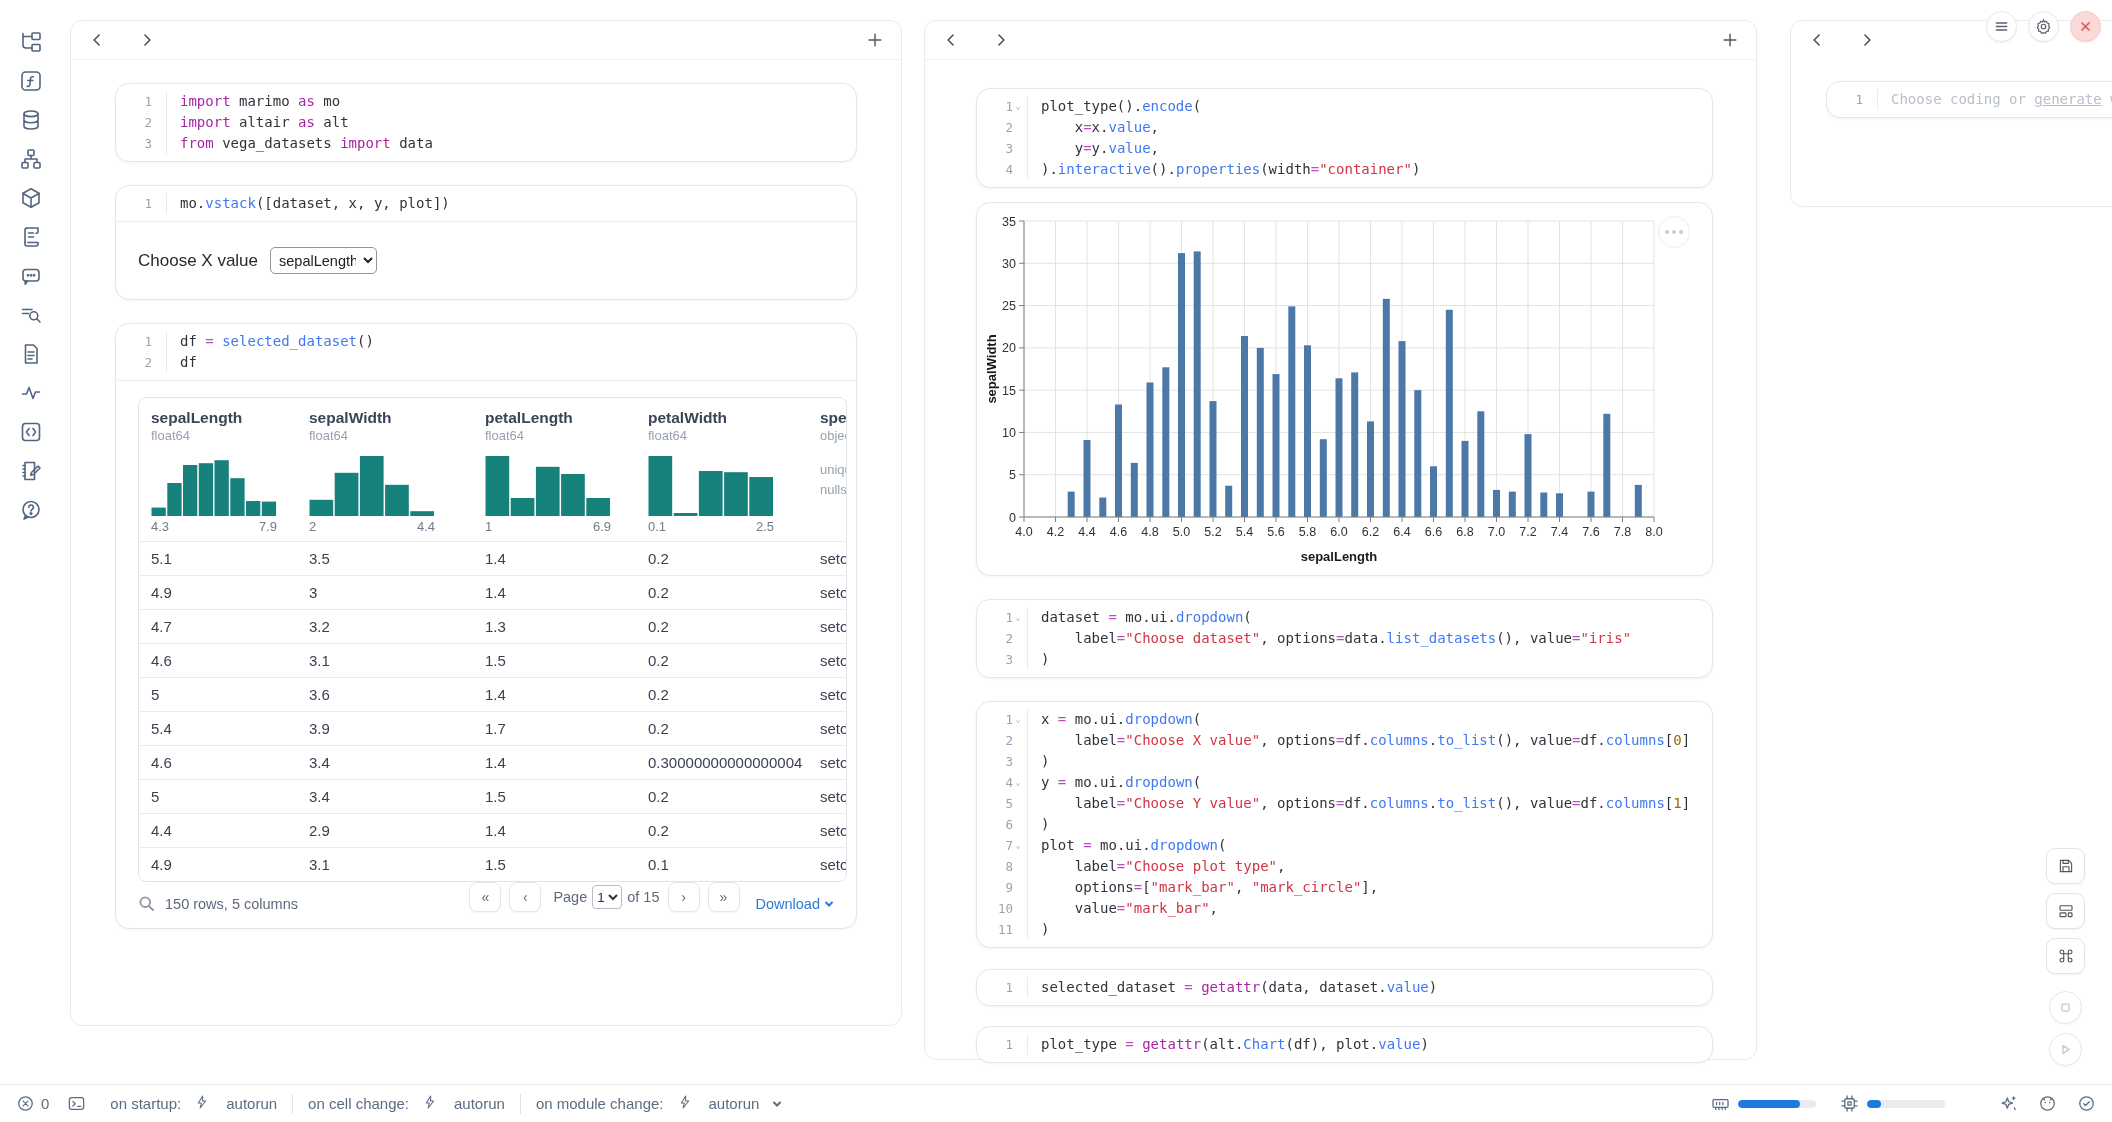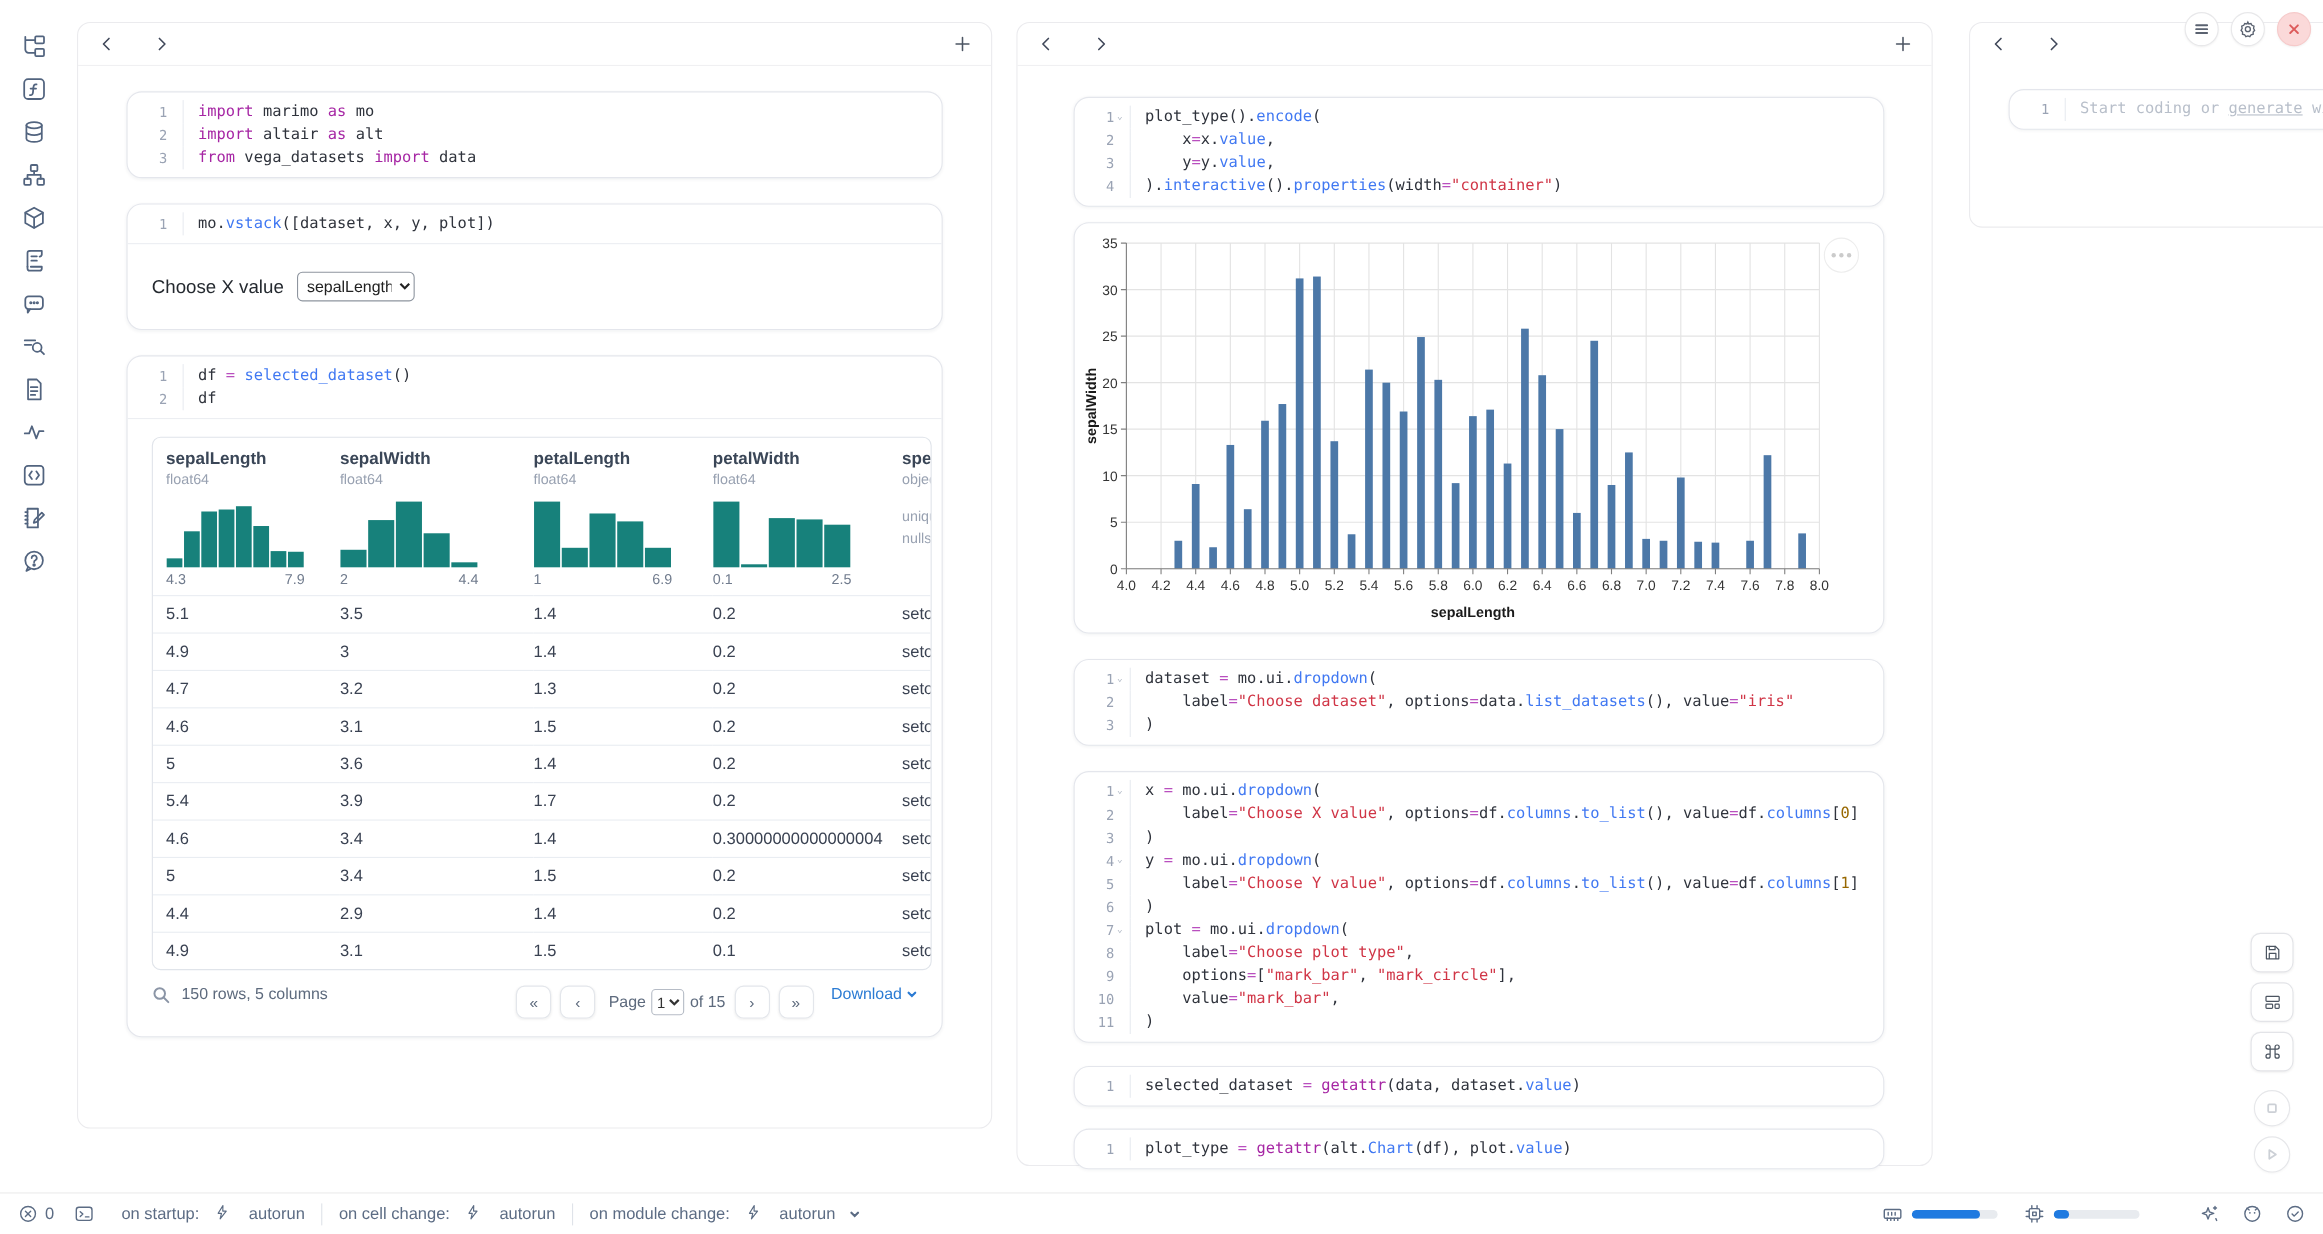--- a/index.html
+++ b/index.html
@@ -60,21 +60,21 @@
   .dftable th,.dftable td{padding:0;text-align:left;overflow:hidden;white-space:nowrap;}
   .dftable th:first-child,.dftable td:first-child{padding-left:12px;}
   .dftable td{border-top:1px solid #e9edf2;height:33px;}
   .dftable thead th{vertical-align:top;padding-top:10px;}
   .th-name{font-weight:bold;font-size:15.5px;color:#3a4657;line-height:19px;}
   .th-dtype{font-size:13px;color:#98a1b1;font-weight:normal;line-height:17px;}
   .hist{margin-top:10px;}
   .minmax{display:flex;justify-content:space-between;width:126px;font-size:13px;
           color:#707b8d;font-weight:normal;margin-top:3px;padding-bottom:7px;}
   .th-extra{font-size:13px;color:#98a1b1;font-weight:normal;margin-top:16px;line-height:20px;}
-  .df-footer{display:flex;align-items:flex-start;margin-top:14px;color:#5d6a7d;font-size:14.5px;}
+  .df-footer{display:flex;align-items:flex-end;color:#5d6a7d;font-size:14.5px;}
   .df-footer .mag{width:17px;height:17px;margin-right:10px;color:#8b95a6;}
   .df-footer .mag svg{width:17px;height:17px;stroke:currentColor;fill:none;stroke-width:1.8;stroke-linecap:round;}
   .pg{margin-left:auto;display:flex;align-items:center;}
   .pg-btn{width:30px;height:28px;border:1px solid #e3e6eb;border-radius:8px;background:#fff;
           box-shadow:0 1px 2px rgba(0,0,0,.05);display:flex;align-items:center;
           justify-content:center;color:#5d6a7d;font-size:14px;margin-left:8px;cursor:pointer;}
   .pg-label{margin-left:12px;}
   .pg select{margin:0 5px;height:24px;border:1px solid #b6bcc6;border-radius:4px;
           background:#fff;font-size:13.5px;color:#333;}
   .download{color:#2b7bd3;margin-left:16px;display:flex;align-items:center;gap:4px;cursor:pointer;}
@@ -821,21 +821,21 @@
         </span>
     </div>
     <div class="pbody3">
       <div class="cell" style="width:410px;">
         <div class="code">
           <div class="cline">
             <span class="gut">
                 <span>1</span>
                 <span class="fold"></span>
               </span>
-            <span class="src ph"><span>Start coding or </span><span class="gen">generate</span><span> with</span></span>
+            <span class="src ph"><span>Choose coding or </span><span class="gen">generate</span><span> with</span></span>
           </div>
         </div>
       </div>
     </div>
   </div>
 
   <div class="float-tr">
     <span class="circ-btn">
         <svg viewBox="0 0 15 15">
           <path d="M2.5 4h10M2.5 7.5h10M2.5 11h10"></path>

